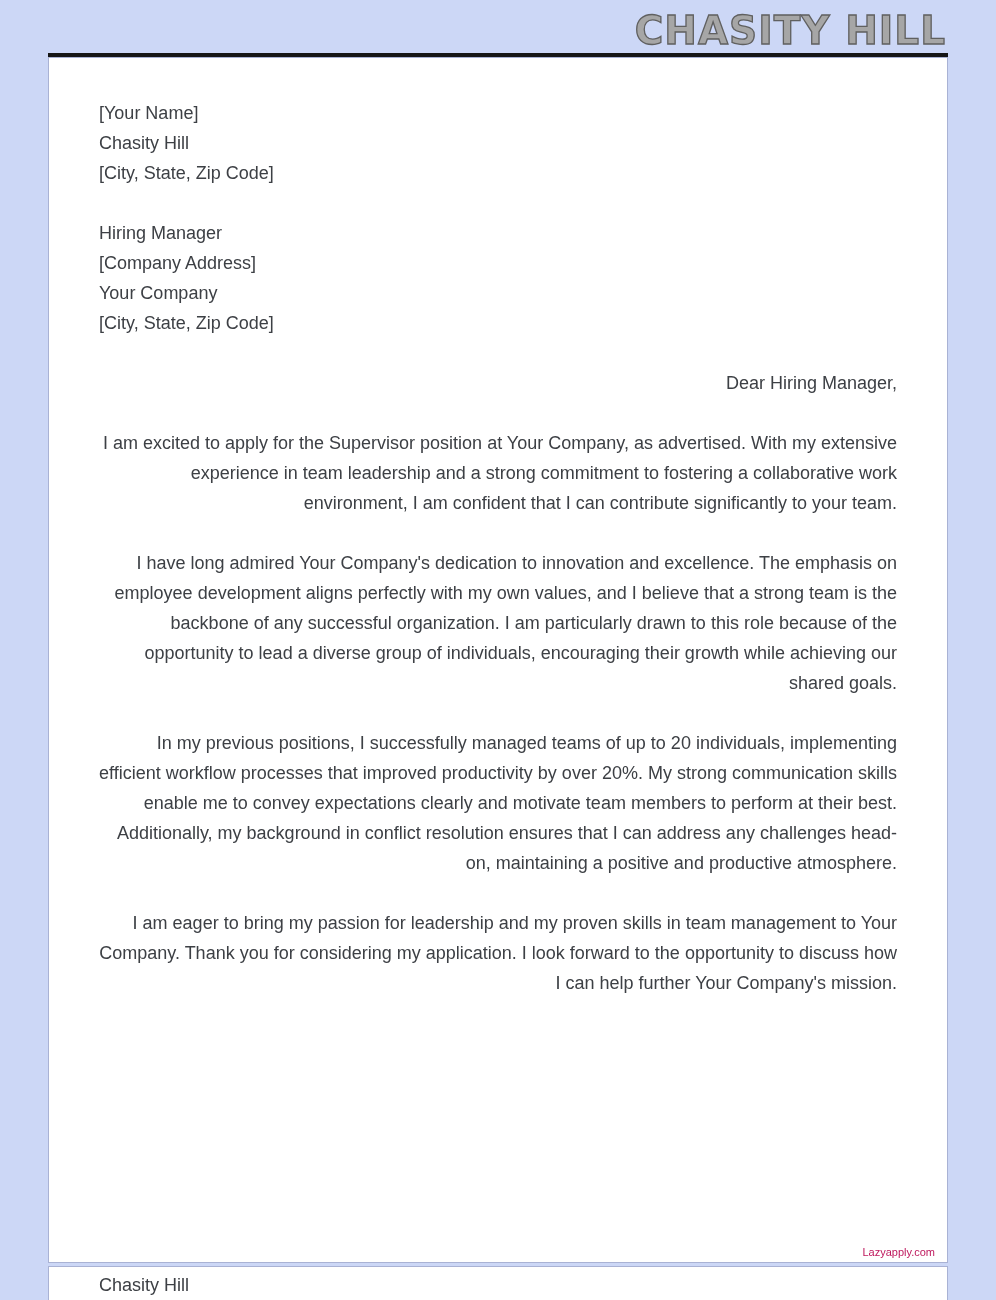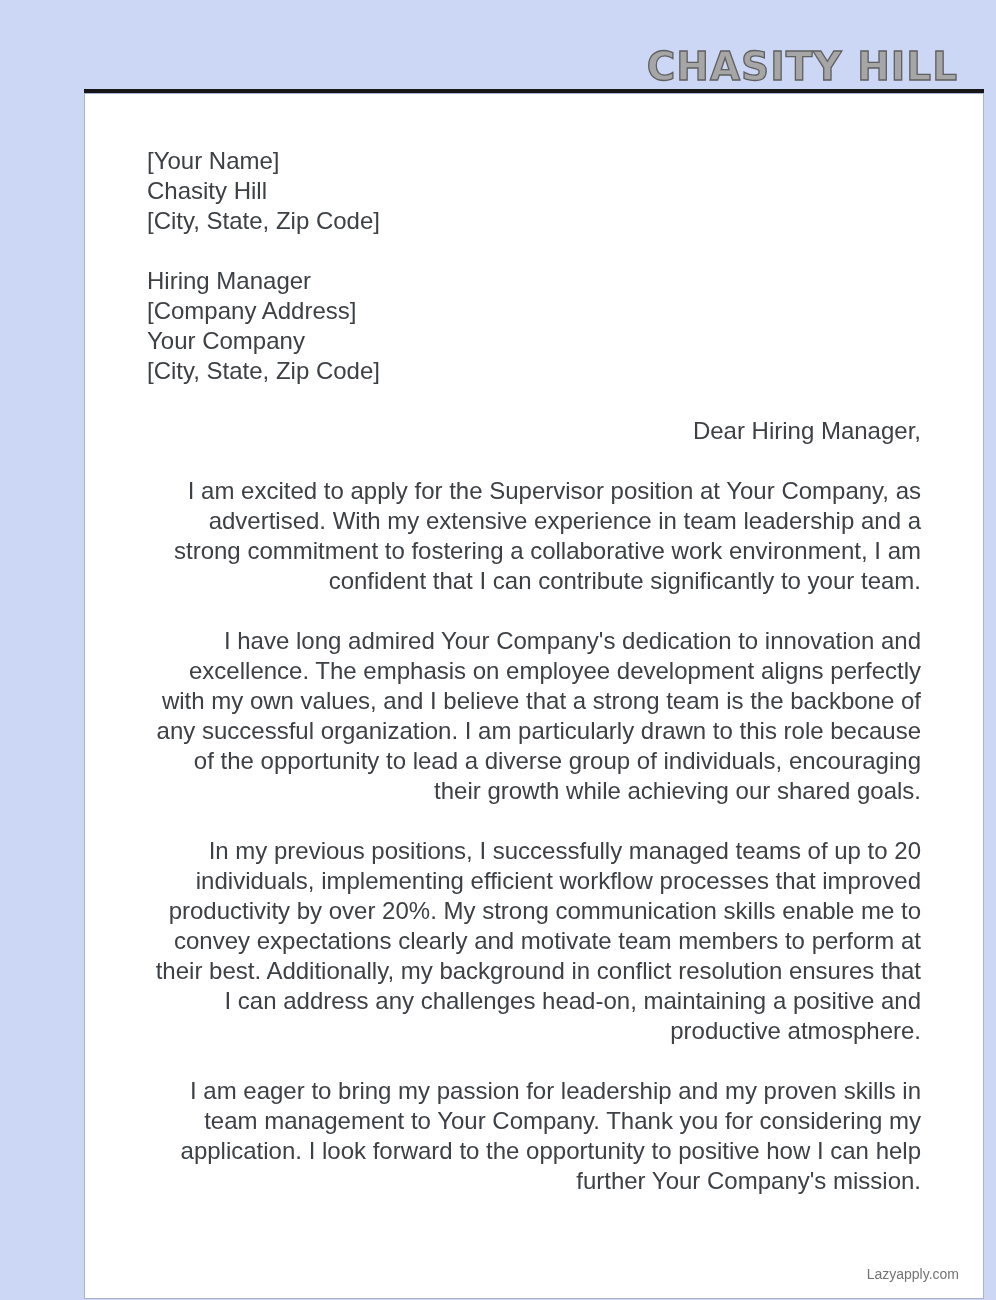--- a/index.html
+++ b/index.html
@@ -1,15 +1,15 @@
 <!DOCTYPE html>
 <html><head>
 <meta charset="utf-8">
 <style>
-  * { margin: 12px; padding: 0; box-sizing: border-box; }
+  * { margin: 0; padding: 0; box-sizing: border-box; }
   html, body { width: 996px; height: 1300px; }
   body {
     position: relative;
     background: #ccd7f6;
     overflow: hidden;
     font-family: "Liberation Sans", "DejaVu Sans", sans-serif;
   }
   .brand {
     position: absolute;
     top: 8px;
@@ -41,35 +41,35 @@
     top: 57px;
     height: 1206px;
     overflow: hidden;
   }
   .page-2 {
     top: 1266px;
     height: 60px;
   }
   .letter {
     padding: 40px 50px 0 50px;
-    font-size: 24px;
+    font-size: 18px;
     line-height: 30px;
     color: #3d4045;
   }
   .page-2 .letter { padding-top: 3px; }
   .block { margin: 0 0 30px 0; }
   .para  { margin: 0 0 30px 0; text-align: right; }
   .line  { margin: 0; }
   .closing { margin: 0; }
   .watermark {
     position: absolute;
     right: 12px;
     bottom: 4px;
-    font-size: 14px;
-    color: #737373;
+    font-size: 11px;
+    color: #be185d;
   }
 </style>
 </head>
 <body>
 
 <div class="brand">CHASITY HILL</div>
 
 <div class="top-rule"></div>
 
 <div class="page page-1">
@@ -86,21 +86,21 @@
       <div class="line">[Company Address]</div>
       <div class="line">Your Company</div>
       <div class="line">[City, State, Zip Code]</div>
     </div>
 
     <p class="para">Dear Hiring Manager,</p>
 
     <p class="para">I am excited to apply for the Supervisor position at Your Company, as advertised. With my extensive experience in team leadership and a strong commitment to fostering a collaborative work environment, I am confident that I can contribute significantly to your team.</p>
     <p class="para">I have long admired Your Company's dedication to innovation and excellence. The emphasis on employee development aligns perfectly with my own values, and I believe that a strong team is the backbone of any successful organization. I am particularly drawn to this role because of the opportunity to lead a diverse group of individuals, encouraging their growth while achieving our shared goals.</p>
     <p class="para">In my previous positions, I successfully managed teams of up to 20 individuals, implementing efficient workflow processes that improved productivity by over 20%. My strong communication skills enable me to convey expectations clearly and motivate team members to perform at their best. Additionally, my background in conflict resolution ensures that I can address any challenges head-on, maintaining a positive and productive atmosphere.</p>
-    <p class="para">I am eager to bring my passion for leadership and my proven skills in team management to Your Company. Thank you for considering my application. I look forward to the opportunity to positive how I can help further Your Company's mission.</p>
+    <p class="para">I am eager to bring my passion for leadership and my proven skills in team management to Your Company. Thank you for considering my application. I look forward to the opportunity to discuss how I can help further Your Company's mission.</p>
 
   </div>
 
   <div class="watermark">Lazyapply.com</div>
 </div>
 
 <div class="page page-2">
   <div class="letter">
     <div class="line">Chasity Hill</div>
   </div>

